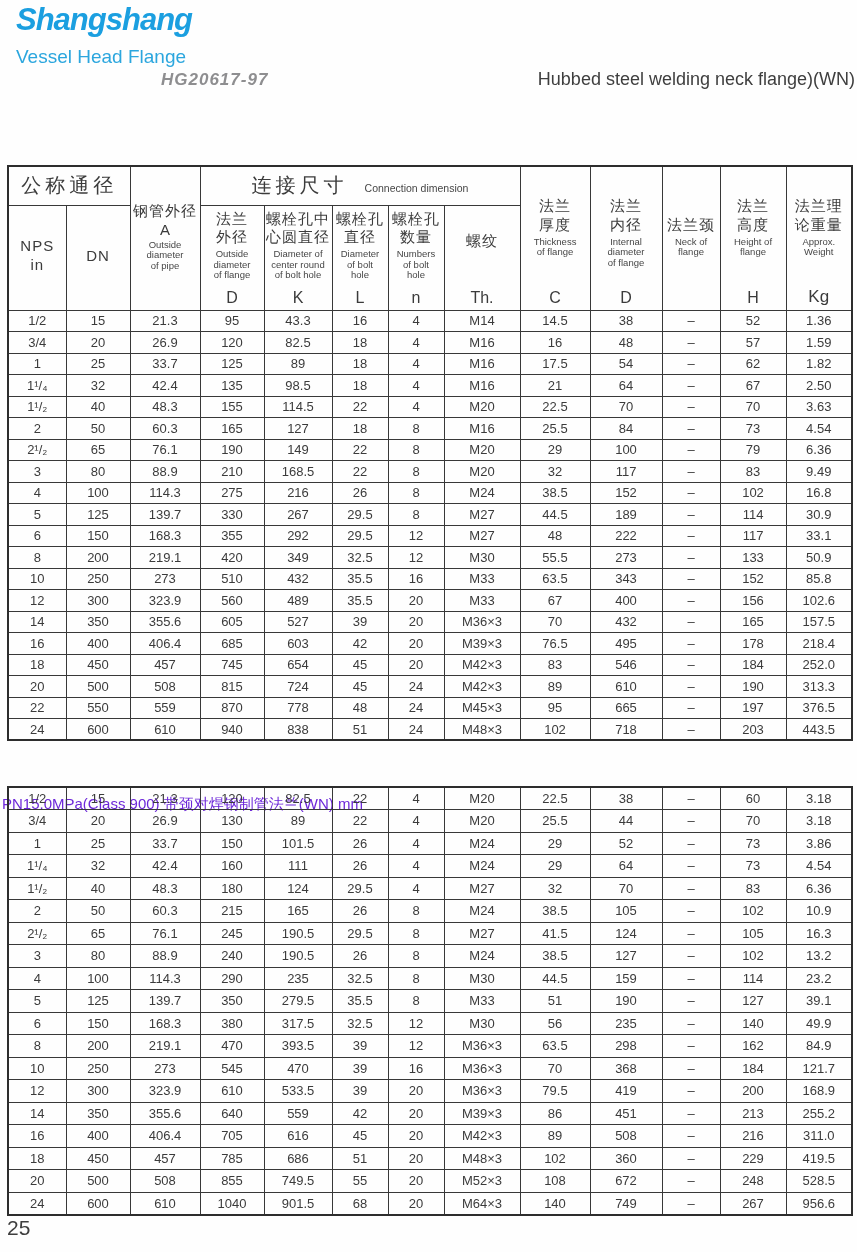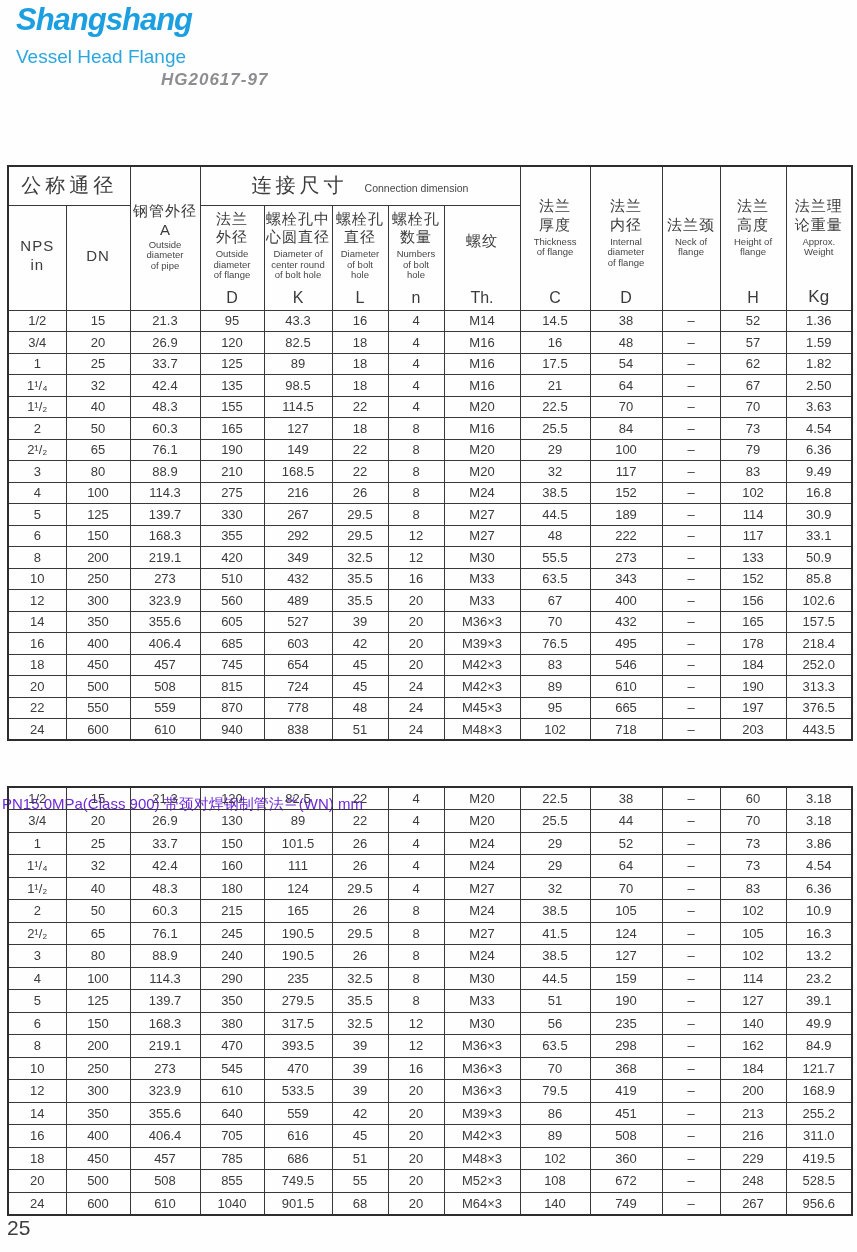--- a/index.html
+++ b/index.html
@@ -77,20 +77,21 @@
 </head>
 <body>
 
 <div class="page">
 
   <div class="logo">
     <div class="logo-line1" style="color: rgb(27, 159, 224);">Shangshang</div>
     <div class="logo-line2" style="color: rgb(43, 166, 222);">Vessel Head Flange</div>
   </div>
   <div class="standard-code">HG20617-97</div>
+  <div class="subtitle-en">Hubbed steel welding neck flange)(WN)</div>
 
   <table class="spec" id="table1">
     <colgroup>
       <col style="width:58px">
         <col style="width:64px">
         <col style="width:70px">
       <col style="width:64px">
         <col style="width:68px">
         <col style="width:56px">
       <col style="width:56px">

